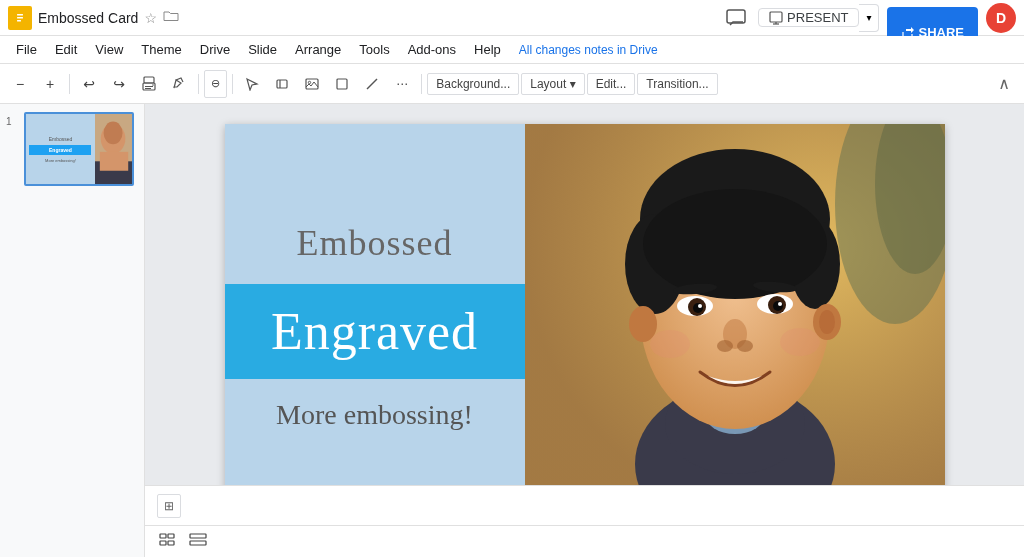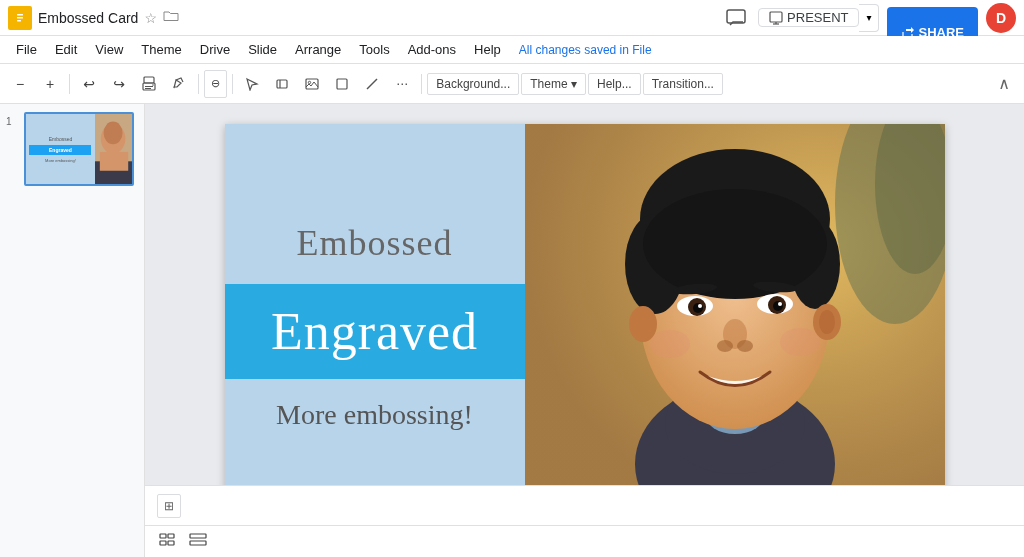--- a/index.html
+++ b/index.html
@@ -346,21 +346,21 @@
   <span class="menu-item">File</span>
   <span class="menu-item">Edit</span>
   <span class="menu-item">View</span>
   <span class="menu-item">Theme</span>
   <span class="menu-item">Drive</span>
   <span class="menu-item">Slide</span>
   <span class="menu-item">Arrange</span>
   <span class="menu-item">Tools</span>
   <span class="menu-item">Add-ons</span>
   <span class="menu-item">Help</span>
-  <span id="autosave-notice"><a href="#">All changes saved in File</a></span>
+  <span id="autosave-notice"><a href="#">All changes notes in Drive</a></span>
 </div>
 
 <div id="toolbar">
   <button class="toolbar-btn">−</button>
   <button class="toolbar-btn">+</button>
   <div class="toolbar-separator"></div>
   <button class="toolbar-btn">↩</button>
   <button class="toolbar-btn">↪</button>
   <button class="toolbar-btn">
     <svg width="16" height="16" viewBox="0 0 16 16" fill="none">
@@ -410,24 +410,24 @@
     <svg width="14" height="14" viewBox="0 0 14 14" fill="none">
       <line x1="2" y1="12" x2="12" y2="2" stroke="#555" stroke-width="1.5"></line>
     </svg>
   </button>
   <button class="toolbar-btn" style="font-size:12px;">⋯</button>
   <div class="toolbar-separator"></div>
   <button class="toolbar-dropdown-btn">
     <span>Background...</span>
   </button>
   <button class="toolbar-dropdown-btn">
-    <span>Theme ▾</span>
+    <span>Layout ▾</span>
   </button>
   <button class="toolbar-dropdown-btn">
-    <span>Help...</span>
+    <span>Edit...</span>
   </button>
   <button class="toolbar-dropdown-btn">
     <span>Transition...</span>
   </button>
   <div class="toolbar-right">
     <button id="collapse-btn">∧</button>
   </div>
 </div>
 
 <div id="main-area">

